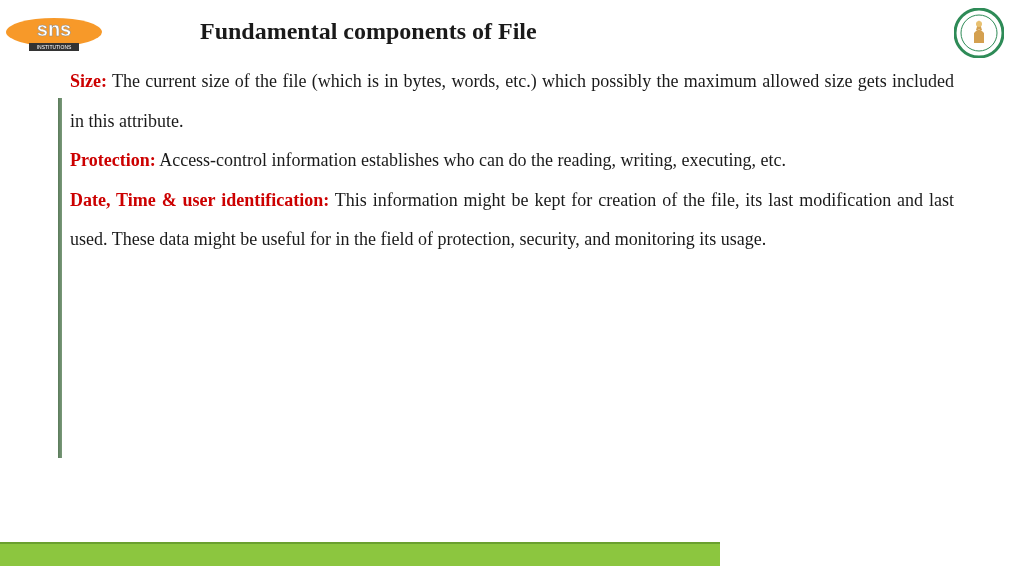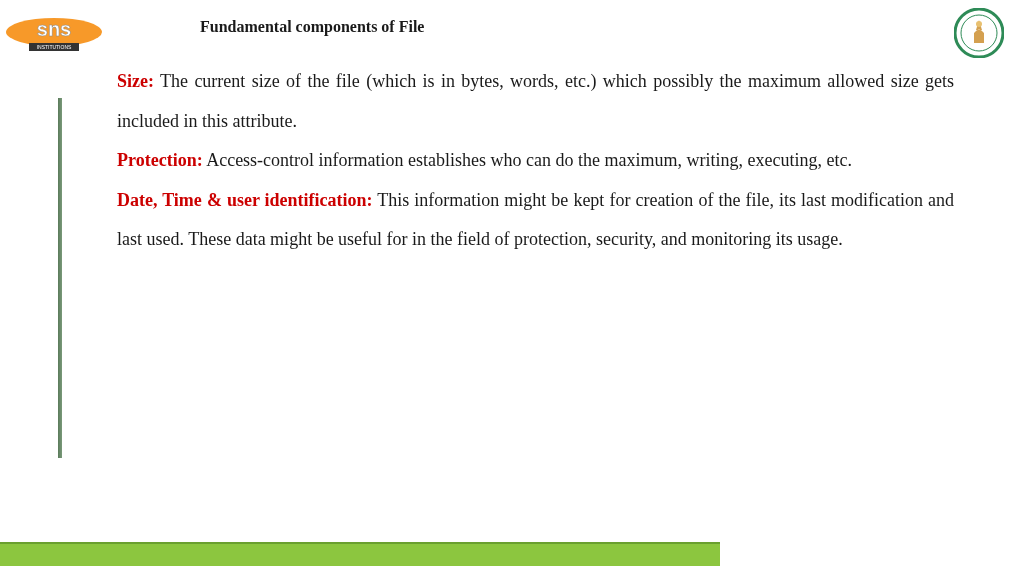--- a/index.html
+++ b/index.html
@@ -24,21 +24,21 @@
       right: 20px;
       width: 50px;
       height: 50px;
     }
     .title {
       position: absolute;
       top: 18px;
       left: 200px;
       font-family: 'Georgia', serif;
       font-weight: bold;
-      font-size: 16px;
+      font-size: 24px;
       color: #1a1a1a;
     }
     .content {
       position: absolute;
       top: 62px;
       left: 70px;
       right: 70px;
       font-size: 18px;
       line-height: 2.2;
       color: #1a1a1a;
@@ -59,21 +59,21 @@
     }
     .footer-bar {
       position: absolute;
       bottom: 10px;
       left: 0;
       width: 720px;
       height: 24px;
       background: #8cc63f;
       border-top: 2px solid #6aa02f;
     }
-    .para { margin-bottom: 0; margin-left: 47px; }
+    .para { margin-bottom: 0; }
   </style>
 </head>
 <body>
 
 <div class="logo-left">
   <svg viewBox="0 0 100 45" width="100" height="45">
     <ellipse cx="50" cy="22" rx="48" ry="14" fill="#f7941d" opacity="0.95"></ellipse>
     <text x="50" y="26" text-anchor="middle" font-family="Arial" font-weight="bold" font-size="20" fill="#ffffff" stroke="#888" stroke-width="0.5">sns</text>
     <rect x="25" y="33" width="50" height="8" fill="#333"></rect>
     <text x="50" y="39" text-anchor="middle" font-family="Arial" font-size="5" fill="#fff">INSTITUTIONS</text>
@@ -91,20 +91,20 @@
 
 <h1 class="title">Fundamental components of File</h1>
 
 <div class="side-bar"></div>
 
 <div class="content">
   <p class="para">
     <span class="term">Size:</span><span> The current size of the file (which is in bytes, words, etc.) which possibly the maximum allowed size gets included in this attribute.</span>
   </p>
   <p class="para">
-    <span class="term">Protection:</span><span> Access-control information establishes who can do the maximum, writing, executing, etc.</span>
+    <span class="term">Protection:</span><span> Access-control information establishes who can do the reading, writing, executing, etc.</span>
   </p>
   <p class="para">
     <span class="term">Date, Time &amp; user identification:</span><span> This information might be kept for creation of the file, its last modification and last used. These data might be useful for in the field of protection, security, and monitoring its usage.</span>
   </p>
 </div>
 
 <div class="footer-bar"></div>
 
 </body></html>

